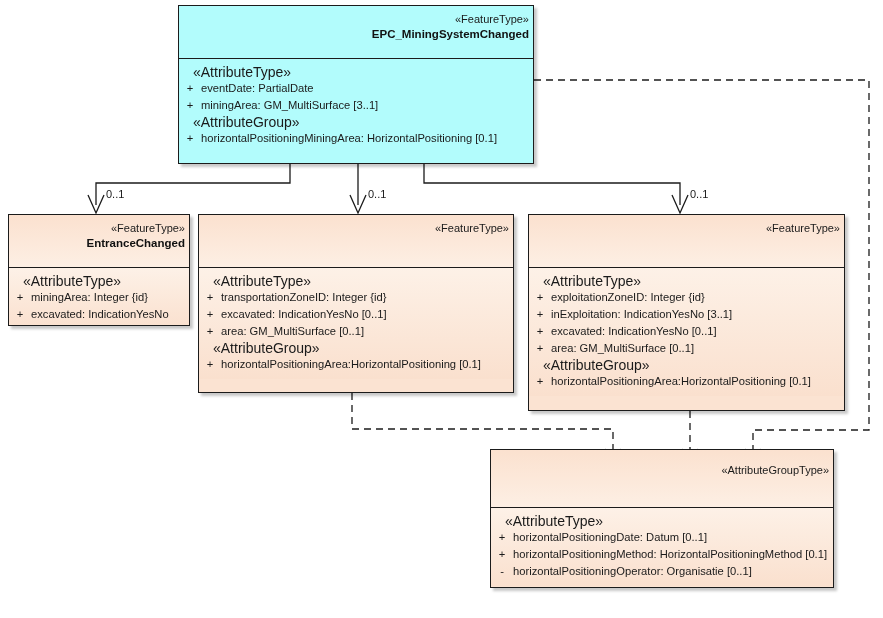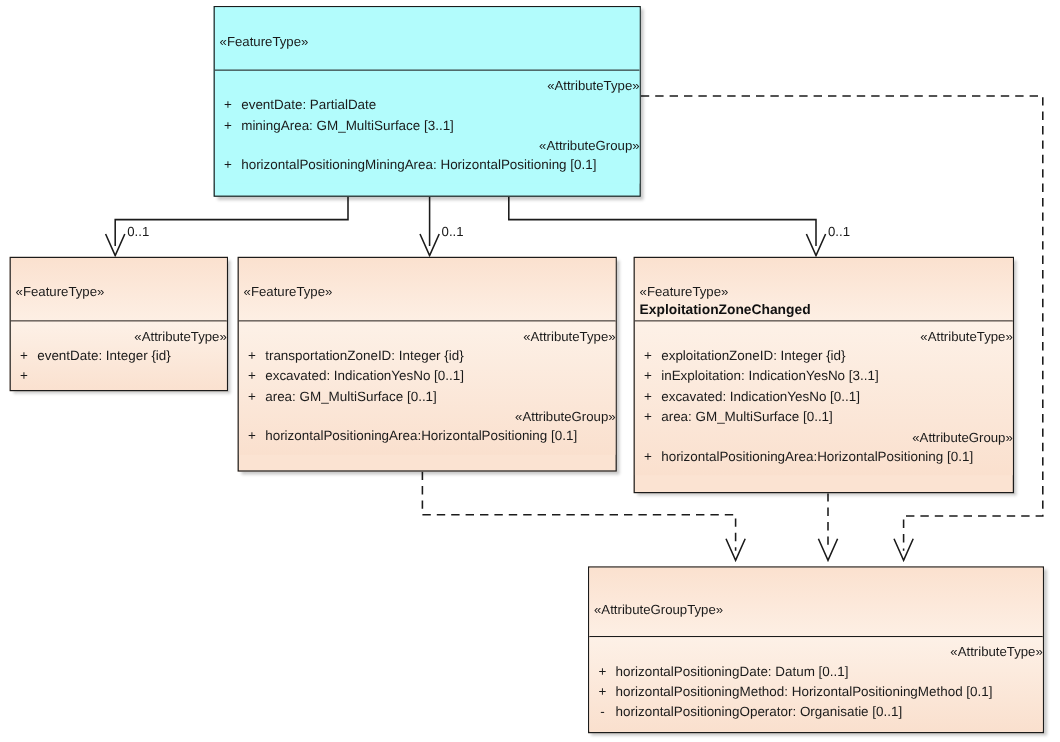--- a/index.html
+++ b/index.html
@@ -15,37 +15,37 @@
     position:absolute;box-sizing:border-box;
     border:1.6px solid #1b1b1b;
     box-shadow:2.5px 2.5px 2.5px rgba(0,0,0,0.22);
     overflow:hidden;
   }
   .uml-box.cyan{background:#b2fcfc;}
   .uml-box.peach{background:#fbe3d2;}
 
   .box-header{
     box-sizing:border-box;
-    text-align:left;
-    padding:22px 4px 7px 4px;
+    text-align:right;
+    padding:6px 4px 7px 4px;
     border-bottom:1.6px solid #1b1b1b;
   }
   .uml-box.cyan .box-header{background:#b2fcfc;}
   .uml-box.peach .box-header{background:linear-gradient(to bottom,#fbe1cf 0%,#fdefe4 100%);}
   .stereotype{font-size:11px;line-height:15px;color:#1a1a1a;}
   .classname{font-size:11.5px;font-weight:bold;line-height:15px;color:#111;}
 
   .box-body{
     box-sizing:border-box;
     padding:5px 0 6px 0;
   }
   .uml-box.cyan .box-body{background:#b2fcfc;}
   .uml-box.peach .box-body{background:linear-gradient(to bottom,#fdf1e7 0%,#fae0ce 100%);}
 
-  .group-label{font-size:11px;line-height:16px;padding-left:14px;color:#1a1a1a;text-align:right;}
+  .group-label{font-size:14px;line-height:16px;padding-left:14px;color:#1a1a1a;}
   .attr-row{display:flex;align-items:baseline;line-height:17px;font-size:11.2px;}
   .attr-vis{width:22px;text-align:center;flex:0 0 22px;color:#1a1a1a;}
   .attr-text{flex:1 1 auto;white-space:nowrap;color:#1a1a1a;}
 
   .mult-label{
     position:absolute;font-size:11px;color:#1a1a1a;white-space:nowrap;
   }
 </style>
 </head>
 <body>
@@ -85,20 +85,21 @@
     </g>
   </svg>
 
   <div class="mult-label" style="left:106px;top:188px;">0..1</div>
   <div class="mult-label" style="left:368px;top:188px;">0..1</div>
   <div class="mult-label" style="left:690px;top:188px;">0..1</div>
 
   <div class="uml-box cyan" style="left:178px;top:5px;width:356px;height:159px;">
     <div class="box-header" style="height:53px;">
       <div class="stereotype">«FeatureType»</div>
+      <div class="classname">EPC_MiningSystemChanged</div>
     </div>
     <div class="box-body">
       <div class="group-label">«AttributeType»</div>
       <div class="attr-row">
         <span class="attr-vis">+</span>
         <span class="attr-text">eventDate: PartialDate</span>
       </div>
       <div class="attr-row">
         <span class="attr-vis">+</span>
         <span class="attr-text">miningArea: GM_MultiSurface [3..1]</span>
@@ -107,29 +108,31 @@
       <div class="attr-row">
         <span class="attr-vis">+</span>
         <span class="attr-text">horizontalPositioningMiningArea: HorizontalPositioning [0.1]</span>
       </div>
     </div>
   </div>
 
   <div class="uml-box peach" style="left:8px;top:214px;width:182px;height:112px;">
     <div class="box-header" style="height:53px;">
       <div class="stereotype">«FeatureType»</div>
-    </div>
-    <div class="box-body">
-      <div class="group-label">«AttributeType»</div>
-      <div class="attr-row">
-        <span class="attr-vis">+</span>
-        <span class="attr-text">eventDate: Integer {id}</span>
-      </div>
-      <div class="attr-row">
-        <span class="attr-vis">+</span>
+      <div class="classname">EntranceChanged</div>
+    </div>
+    <div class="box-body">
+      <div class="group-label">«AttributeType»</div>
+      <div class="attr-row">
+        <span class="attr-vis">+</span>
+        <span class="attr-text">miningArea: Integer {id}</span>
+      </div>
+      <div class="attr-row">
+        <span class="attr-vis">+</span>
+        <span class="attr-text">excavated: IndicationYesNo</span>
       </div>
     </div>
   </div>
 
   <div class="uml-box peach" style="left:198px;top:214px;width:316px;height:179px;">
     <div class="box-header" style="height:53px;">
       <div class="stereotype">«FeatureType»</div>
     </div>
     <div class="box-body">
       <div class="group-label">«AttributeType»</div>
@@ -149,21 +152,20 @@
       <div class="attr-row">
         <span class="attr-vis">+</span>
         <span class="attr-text">horizontalPositioningArea:HorizontalPositioning [0.1]</span>
       </div>
     </div>
   </div>
 
   <div class="uml-box peach" style="left:528px;top:214px;width:317px;height:197px;">
     <div class="box-header" style="height:53px;">
       <div class="stereotype">«FeatureType»</div>
-      <div class="classname">ExploitationZoneChanged</div>
     </div>
     <div class="box-body">
       <div class="group-label">«AttributeType»</div>
       <div class="attr-row">
         <span class="attr-vis">+</span>
         <span class="attr-text">exploitationZoneID: Integer {id}</span>
       </div>
       <div class="attr-row">
         <span class="attr-vis">+</span>
         <span class="attr-text">inExploitation: IndicationYesNo [3..1]</span>
@@ -177,21 +179,21 @@
         <span class="attr-text">area: GM_MultiSurface [0..1]</span>
       </div>
       <div class="group-label">«AttributeGroup»</div>
       <div class="attr-row">
         <span class="attr-vis">+</span>
         <span class="attr-text">horizontalPositioningArea:HorizontalPositioning [0.1]</span>
       </div>
     </div>
   </div>
 
-  <div class="uml-box peach" style="left:490px;top:472px;width:380px;height:139px;">
+  <div class="uml-box peach" style="left:490px;top:449px;width:344px;height:139px;">
     <div class="box-header" style="height:58px;">
       <div class="stereotype" style="padding-top:7px;">«AttributeGroupType»</div>
     </div>
     <div class="box-body">
       <div class="group-label">«AttributeType»</div>
       <div class="attr-row">
         <span class="attr-vis">+</span>
         <span class="attr-text">horizontalPositioningDate: Datum [0..1]</span>
       </div>
       <div class="attr-row">

